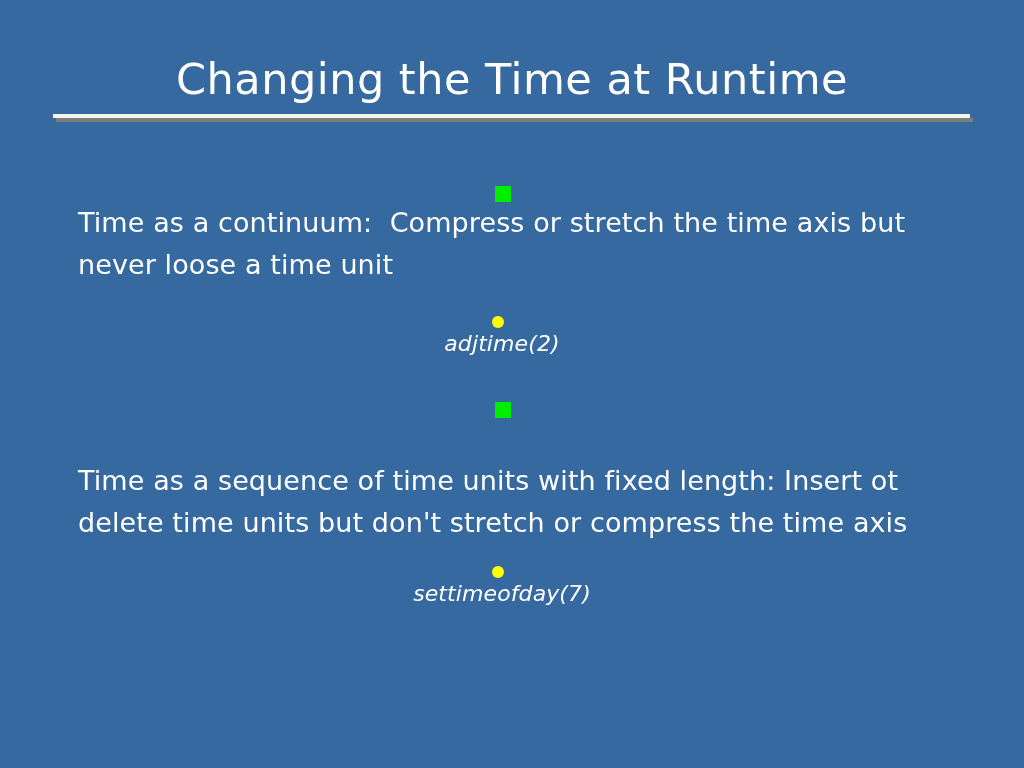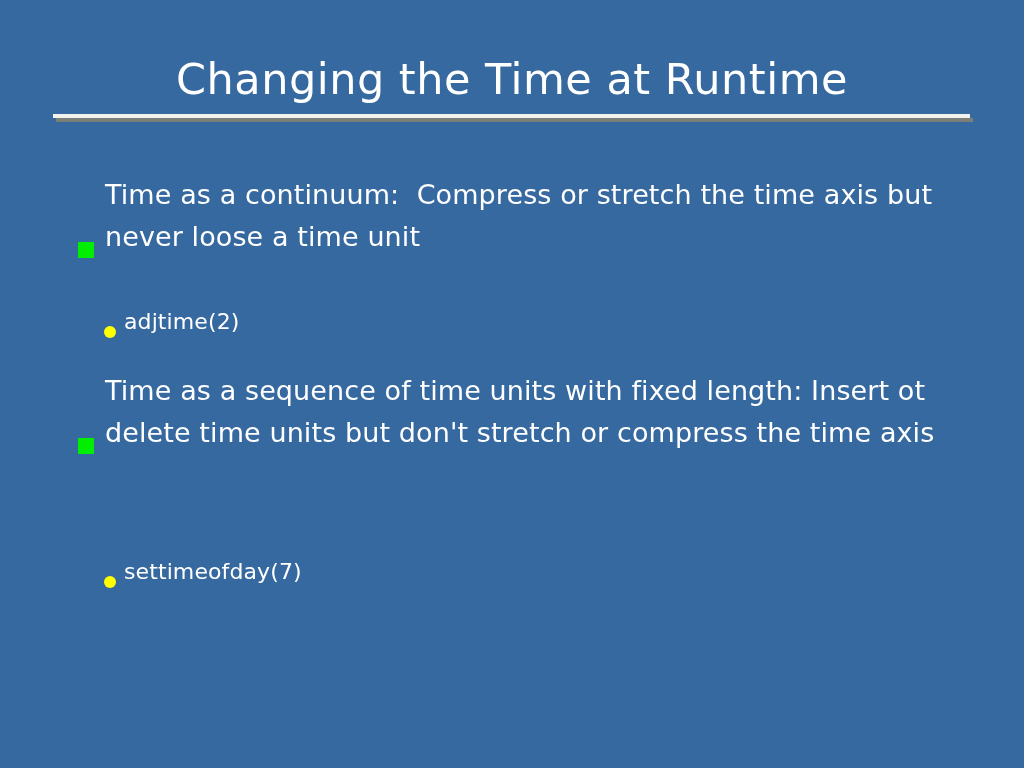--- a/index.html
+++ b/index.html
@@ -56,21 +56,22 @@
     position: absolute;
     left: 0;
     top: 170px;
     width: 1024px;
     height: 560px;
   }
 
   .bullet-row {
     position: absolute;
     display: flex;
-    align-items: flex-end;
+    align-items: center;
+    flex-direction: column;
   }
 
   
   .level1 {
     left: 78px;
     width: 860px;
   }
   .marker-square {
     flex: 0 0 auto;
     width: 16px;
@@ -84,22 +85,23 @@
     font-family: "DejaVu Sans", sans-serif;
     font-size: 27px;
     line-height: 42px;
     font-weight: 400;
     letter-spacing: 0.1px;
     white-space: pre-wrap;
   }
 
   
   .level2 {
-    left: 104px;
+    left: 92px;
     width: 820px;
+    font-style: italic;
   }
   .marker-dot {
     flex: 0 0 auto;
     width: 12px;
     height: 12px;
     border-radius: 50%;
     background: #ffff00;
     margin-top: 10px;
     margin-right: 8px;
   }
@@ -109,21 +111,21 @@
     font-size: 22px;
     line-height: 32px;
     font-weight: 400;
     letter-spacing: 0.1px;
     white-space: pre-wrap;
   }
 
   
   #row-b1 { top: 4px; }
   #row-s1 { top: 136px; }
-  #row-b2 { top: 200px; }
+  #row-b2 { top: 220px; gap: 42px; }
   #row-s2 { top: 386px; }
 </style>
 </head>
 <body>
 
 <div id="slide">
 
   <div class="title-block">
     <span class="slide-title">Changing the Time at Runtime</span>
   </div>

